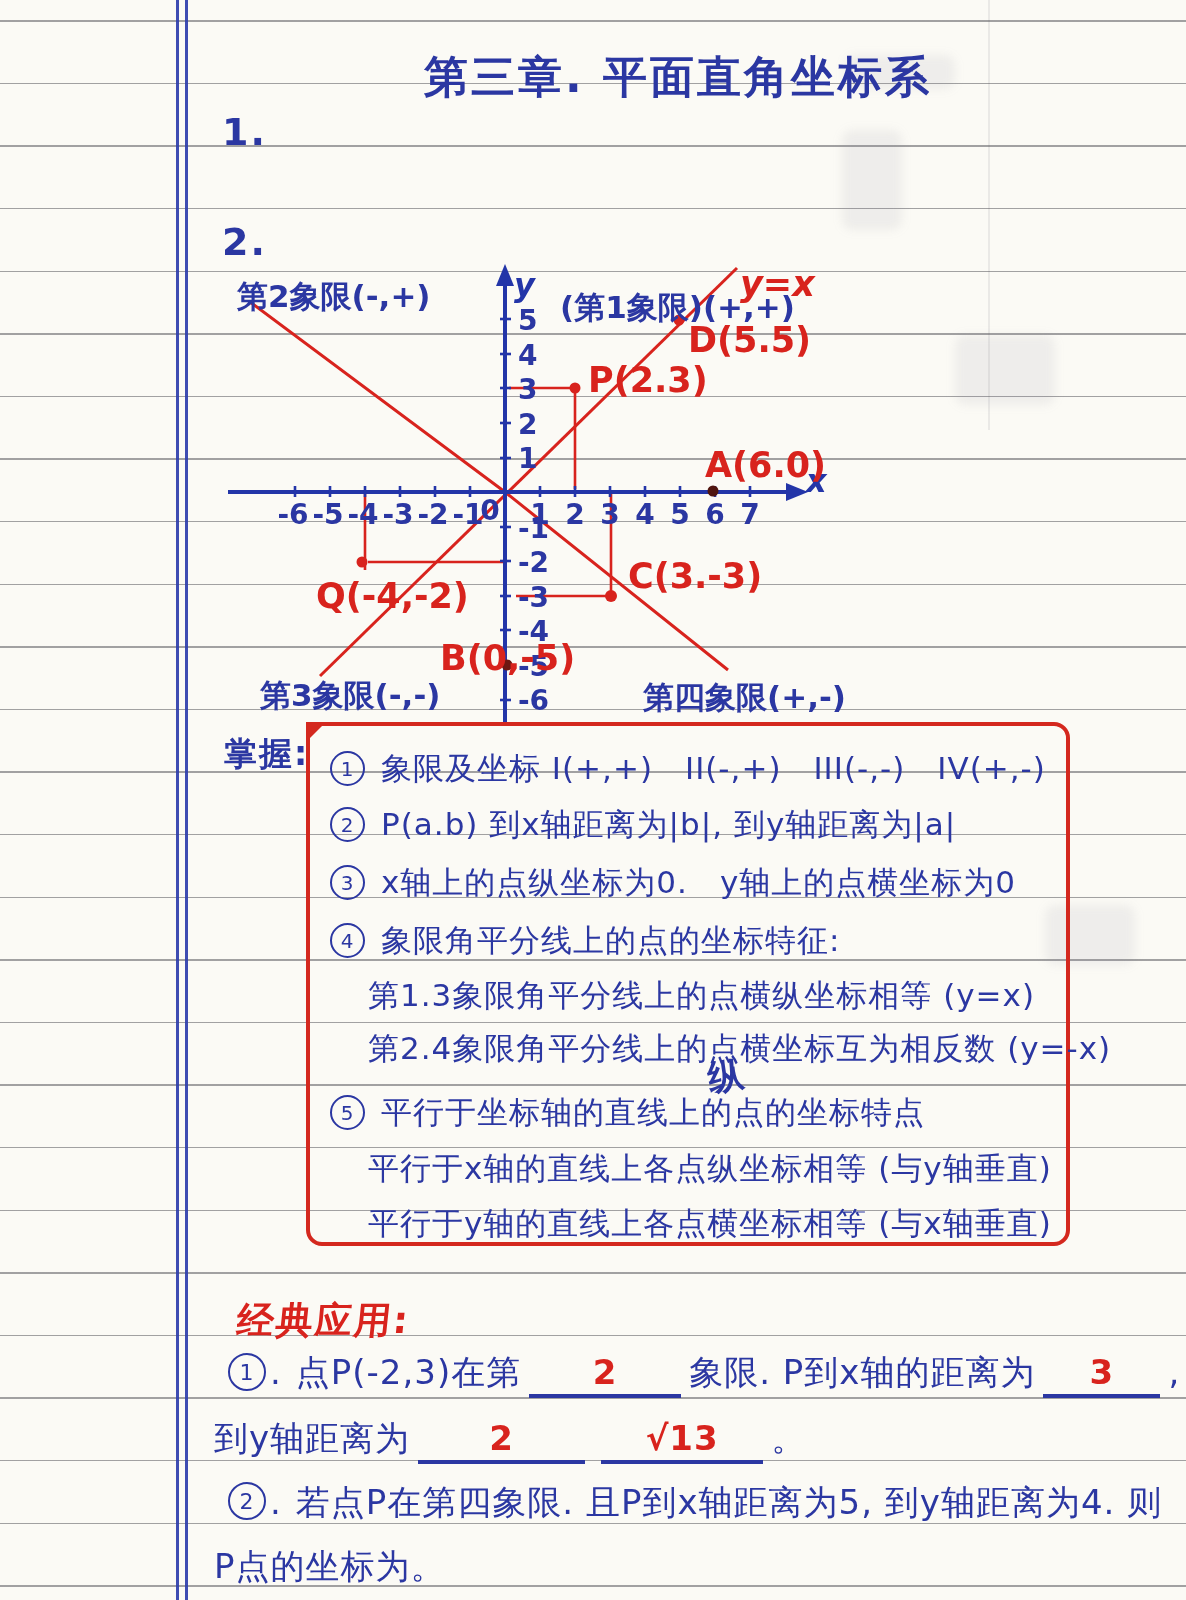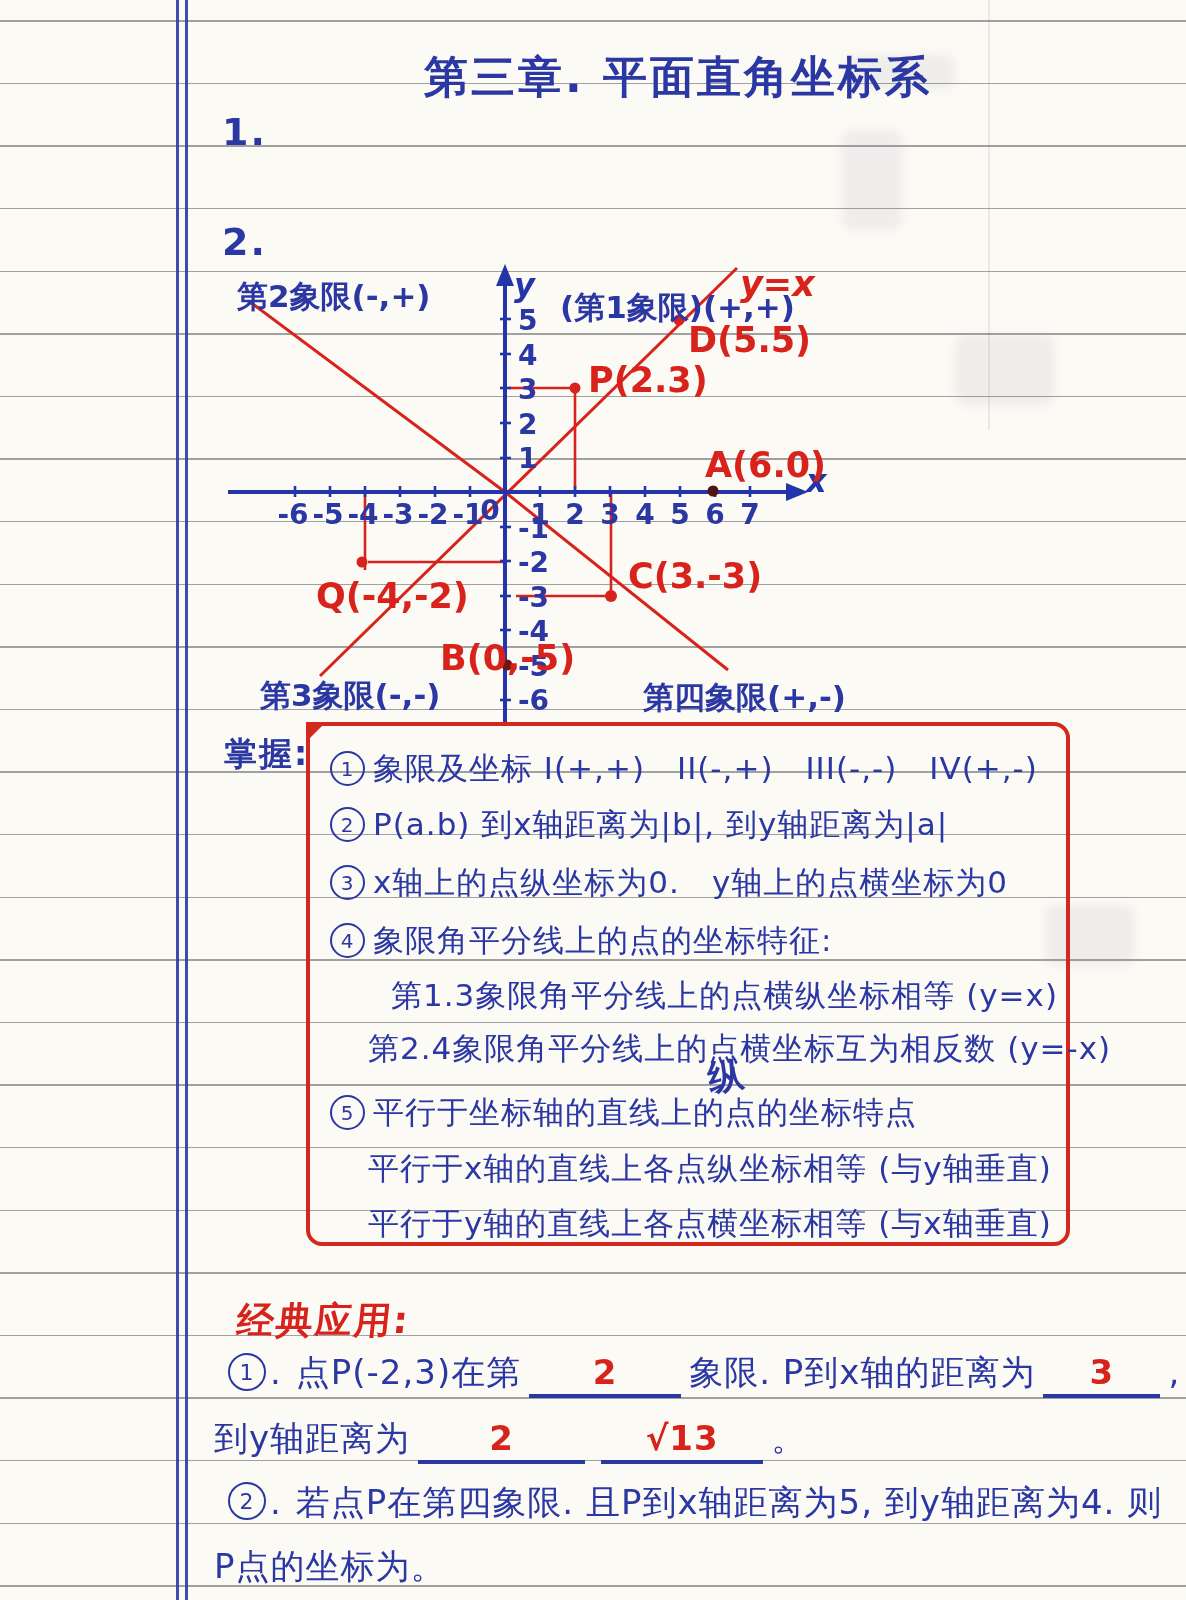--- a/index.html
+++ b/index.html
@@ -30,21 +30,21 @@
   }
   .boxfold{position:absolute; left:306px; top:722px; width:0; height:0;
     border-top:20px solid #d4281e; border-right:20px solid transparent;}
   .mlabel{font-size:33px; font-weight:600; letter-spacing:2px;}
   .mrow{position:absolute; display:flex; align-items:flex-start; font-size:31px; letter-spacing:1px; white-space:nowrap;}
   .cnum{
     display:inline-flex; flex:none; align-items:center; justify-content:center;
     width:31px; height:31px; border:2px solid #2b37a2; border-radius:50%;
     font-size:20px; margin-top:3px;
   }
-  .mrow .mtext{margin-left:8px;}
+  .mrow .mtext{margin-left:16px;}
   .mrow.noc .mtext{margin-left:0;}
   .correction{font-size:36px; font-weight:700; transform:rotate(-8deg);}
   .classic-h{font-size:37px; font-weight:700; letter-spacing:2px; transform:skewX(-6deg);}
   .crow{position:absolute; display:flex; align-items:baseline; font-size:34px; letter-spacing:1px; white-space:nowrap;}
   .crow .cnum{width:34px; height:34px; font-size:22px; align-self:center; margin-top:-4px;}
   .crow .dot{margin:0 14px 0 4px;}
   .blank{
     display:inline-flex; justify-content:center; align-items:baseline;
     border-bottom:4px solid #2b37a2; margin:0 8px; padding:0 6px 2px 6px;
   }
@@ -201,21 +201,21 @@
     <span class="mtext">P(a.b) 到x轴距离为|b|, 到y轴距离为|a|</span>
   </div>
   <div class="mrow ink" style="left:330px; top:862px;">
     <span class="cnum">3</span>
     <span class="mtext">x轴上的点纵坐标为0.　y轴上的点横坐标为0</span>
   </div>
   <div class="mrow ink" style="left:330px; top:920px;">
     <span class="cnum">4</span>
     <span class="mtext">象限角平分线上的点的坐标特征:</span>
   </div>
-  <div class="mrow noc ink" style="left:368px; top:975px;margin-left:23px;">
+  <div class="mrow noc ink" style="left:368px; top:975px;">
     <span class="mtext">第1.3象限角平分线上的点横纵坐标相等 (y=x)</span>
   </div>
   <div class="mrow noc ink" style="left:368px; top:1028px;">
     <span class="mtext">第2.4象限角平分线上的点横坐标互为相反数 (y=-x)</span>
   </div>
   <div class="abs ink correction" style="left:708px; top:1052px;">纵</div>
   <div class="mrow ink" style="left:330px; top:1092px;">
     <span class="cnum">5</span>
     <span class="mtext">平行于坐标轴的直线上的点的坐标特点</span>
   </div>

